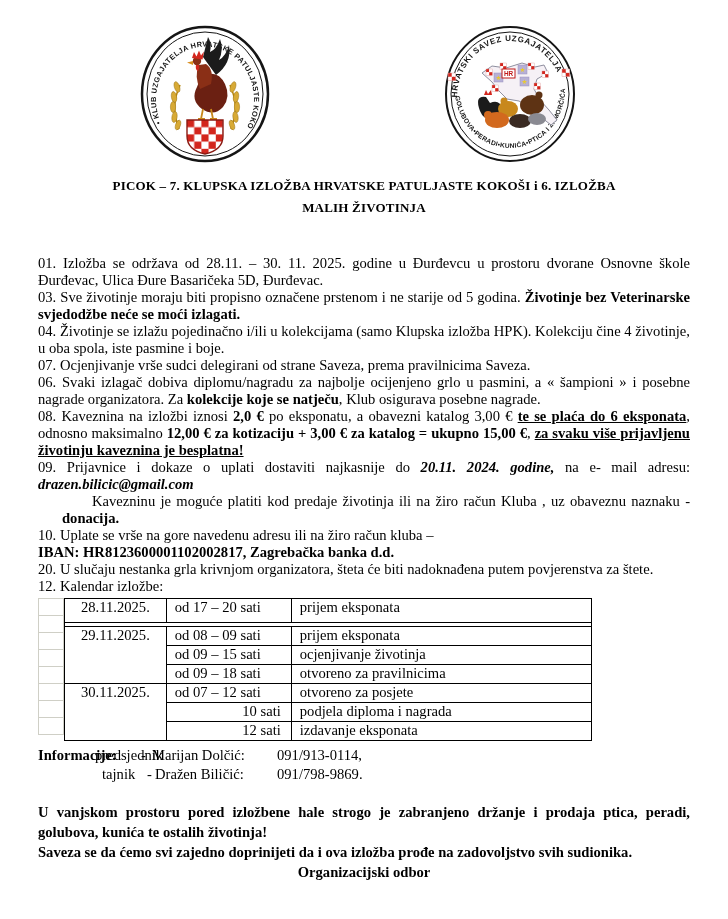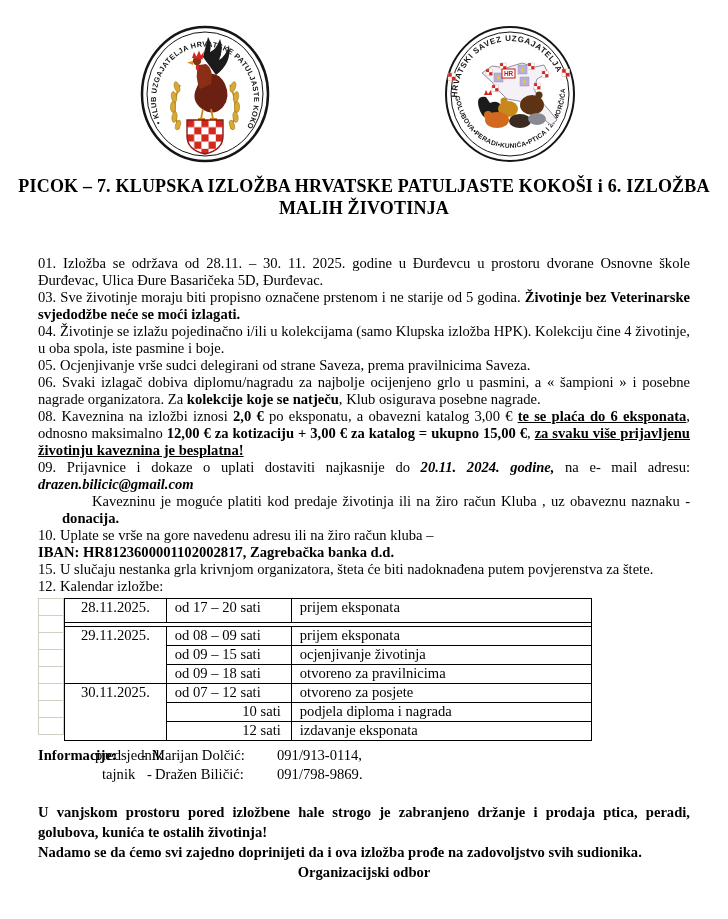--- a/index.html
+++ b/index.html
@@ -10,21 +10,21 @@
     background:#ffffff;
     color:#000;
     font-family:"Liberation Serif","DejaVu Serif",serif;
     overflow:hidden;
   }
   
   .header{display:flex;align-items:flex-start;padding-top:25px;height:140px;}
   .logo-left{margin-left:140px;}
   .logo-right{margin-left:auto;margin-right:150px;}
   
-  .title{margin-top:10px;text-align:center;font-weight:bold;font-size:18px;line-height:22px;letter-spacing:.2px;}
+  .title{margin-top:10px;text-align:center;font-weight:bold;font-size:13px;line-height:22px;letter-spacing:.2px;}
   
   .body-text{margin:36px 38px 0 38px;font-size:14.6px;line-height:17px;text-align:justify;}
   .body-text p{margin:0;}
   .body-text p.indent{text-indent:30px;margin-left:24px;}
   .sb{font-weight:bold;}
   .sbu{font-weight:bold;text-decoration:underline;}
   .sbi{font-weight:bold;font-style:italic;}
   
   .table-wrap{margin:3px 38px 0 38px;display:flex;align-items:flex-start;}
   .gutter{width:25px;flex:none;border-left:1px solid #cfcfc6;}
@@ -178,28 +178,28 @@
 
   <div class="title">
     <div>PICOK – 7. KLUPSKA IZLOŽBA HRVATSKE PATULJASTE KOKOŠI i 6. IZLOŽBA</div>
     <div>MALIH ŽIVOTINJA</div>
   </div>
 
   <div class="body-text">
       <p><span>01. Izložba se održava od  28.11. – 30. 11. 2025. godine u Đurđevcu u prostoru  dvorane Osnovne škole Đurđevac, Ulica Đure Basaričeka 5D, Đurđevac.</span></p>
       <p><span>03. Sve životinje moraju biti propisno označene prstenom i ne starije od 5 godina. </span><span class="sb">Životinje bez Veterinarske svjedodžbe neće se moći izlagati.</span></p>
       <p><span>04. Životinje se izlažu pojedinačno i/ili u kolekcijama (samo Klupska izložba HPK). Kolekciju čine 4 životinje, u oba spola, iste pasmine i boje.</span></p>
-      <p><span>05. Ocjenjivanje vrše sudci delegirani od strane Saveza, prema pravilnicima Saveza.</span></p>
+      <p><span>07. Ocjenjivanje vrše sudci delegirani od strane Saveza, prema pravilnicima Saveza.</span></p>
       <p><span>06. Svaki izlagač dobiva diplomu/nagradu za najbolje ocijenjeno grlo u pasmini, a « šampioni » i posebne nagrade organizatora.  Za </span><span class="sb">kolekcije koje se natječu</span><span>, Klub osigurava posebne nagrade.</span></p>
       <p><span>08. Kaveznina na  izložbi iznosi </span><span class="sb">2,0 €</span><span> po eksponatu, a obavezni katalog 3,00 € </span><span class="sbu">te se plaća do 6 eksponata</span><span>, odnosno maksimalno </span><span class="sb">12,00 € za kotizaciju + 3,00 € za katalog = ukupno 15,00 €</span><span>, </span><span class="sbu">za svaku više prijavljenu životinju kaveznina je besplatna!</span></p>
       <p><span>09. Prijavnice i dokaze o uplati dostaviti najkasnije do </span><span class="sbi">20.11. 2024. godine,</span><span> na e- mail adresu: </span><span class="sbi">drazen.bilicic@gmail.com</span></p>
       <p class="indent"><span>Kavezninu je moguće platiti kod predaje životinja ili na žiro račun Kluba , uz obaveznu naznaku - </span><span class="sb">donacija.</span></p>
       <p><span>10. Uplate se vrše na gore navedenu adresu ili na žiro račun kluba –</span></p>
       <p><span class="sb">IBAN: HR8123600001102002817, Zagrebačka banka d.d.</span></p>
-      <p><span>15. U slučaju nestanka grla krivnjom organizatora, šteta će biti nadoknađena putem povjerenstva za štete.</span></p>
+      <p><span>20. U slučaju nestanka grla krivnjom organizatora, šteta će biti nadoknađena putem povjerenstva za štete.</span></p>
       <p><span>12. Kalendar izložbe:</span></p>
     </div>
 
   <div class="table-wrap">
     <div class="gutter">
         <div class="gcell"></div>
         <div class="gcell"></div>
         <div class="gcell"></div>
         <div class="gcell"></div>
         <div class="gcell"></div>
@@ -259,17 +259,17 @@
     <span class="i-name1">Marijan Dolčić:</span>
     <span class="i-phone1">091/913-0114,</span>
     <span class="i-role2">tajnik</span>
     <span class="i-dash2">-</span>
     <span class="i-name2">Dražen Biličić:</span>
     <span class="i-phone2">091/798-9869.</span>
   </div>
 
   <div class="footer">
     <p>U vanjskom prostoru pored izložbene hale strogo je zabranjeno držanje i prodaja ptica, peradi, golubova, kunića te ostalih životinja!</p>
-    <p>Nadamo se da ćemo svi zajedno doprinijeti da i ova izložba prođe na zadovoljstvo svih sudionika.</p>
+    <p>Saveza se da ćemo svi zajedno doprinijeti da i ova izložba prođe na zadovoljstvo svih sudionika.</p>
     <p class="signature">Organizacijski odbor</p>
   </div>
 
 </div>
 
 </body></html>

